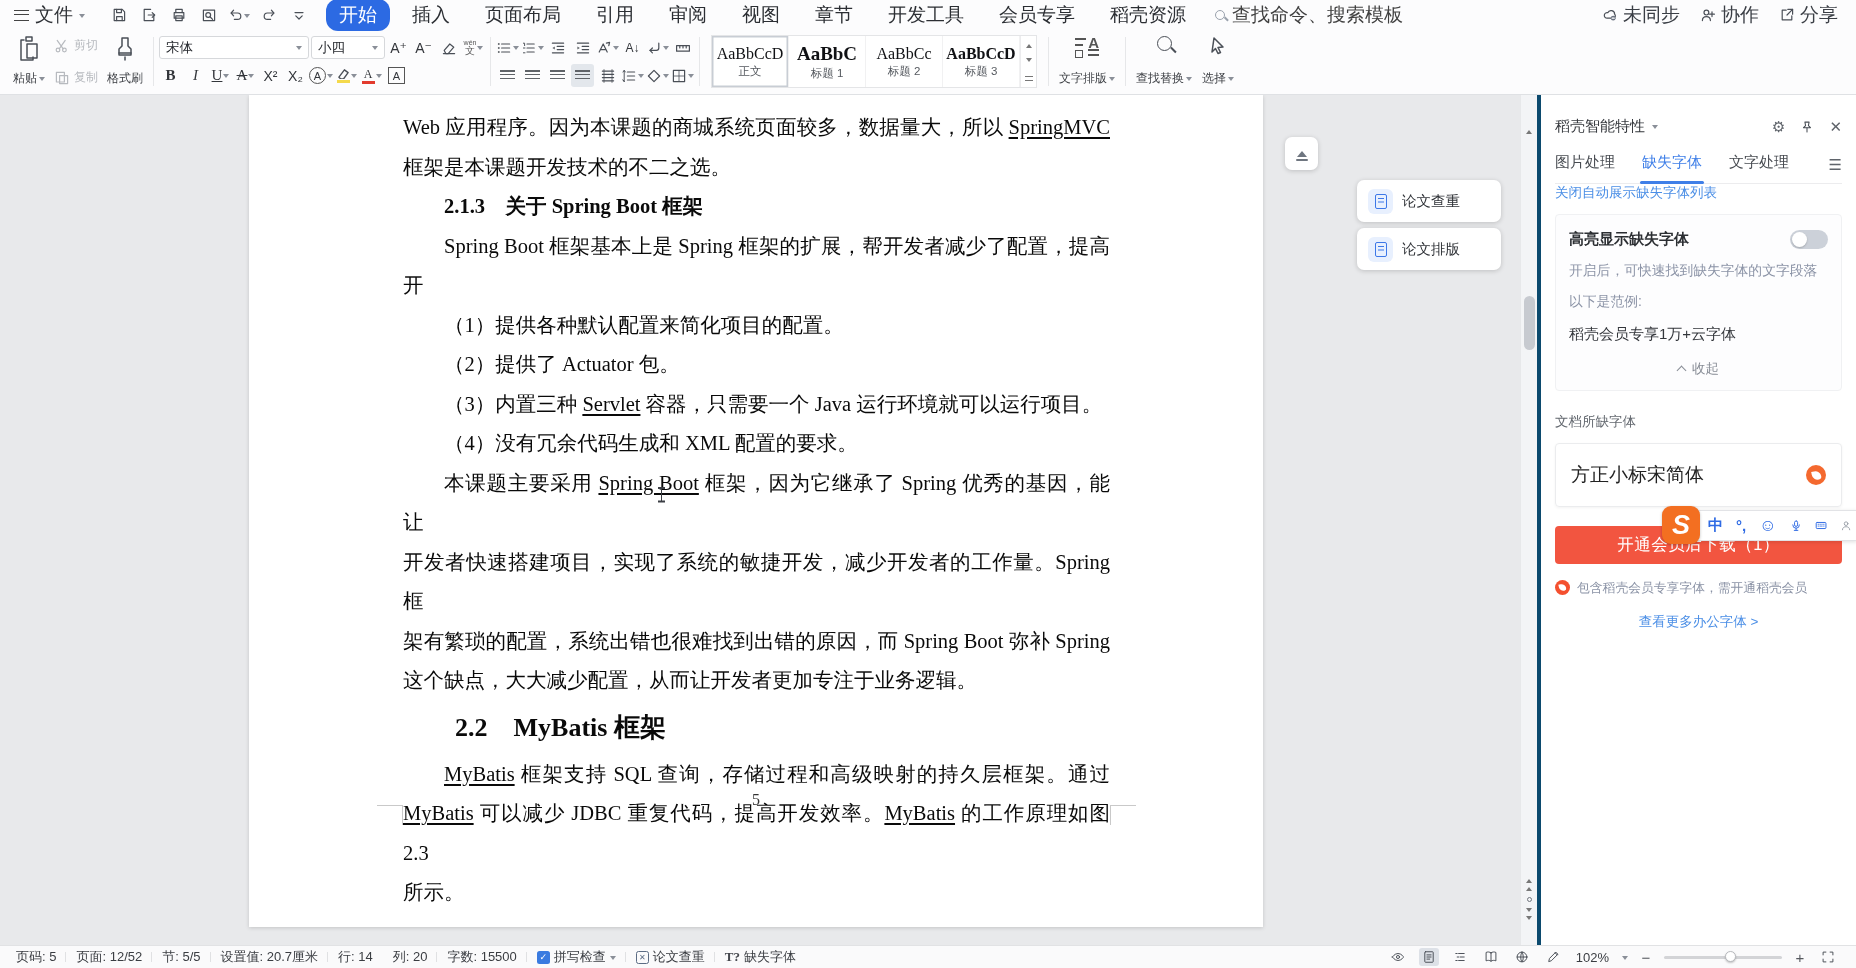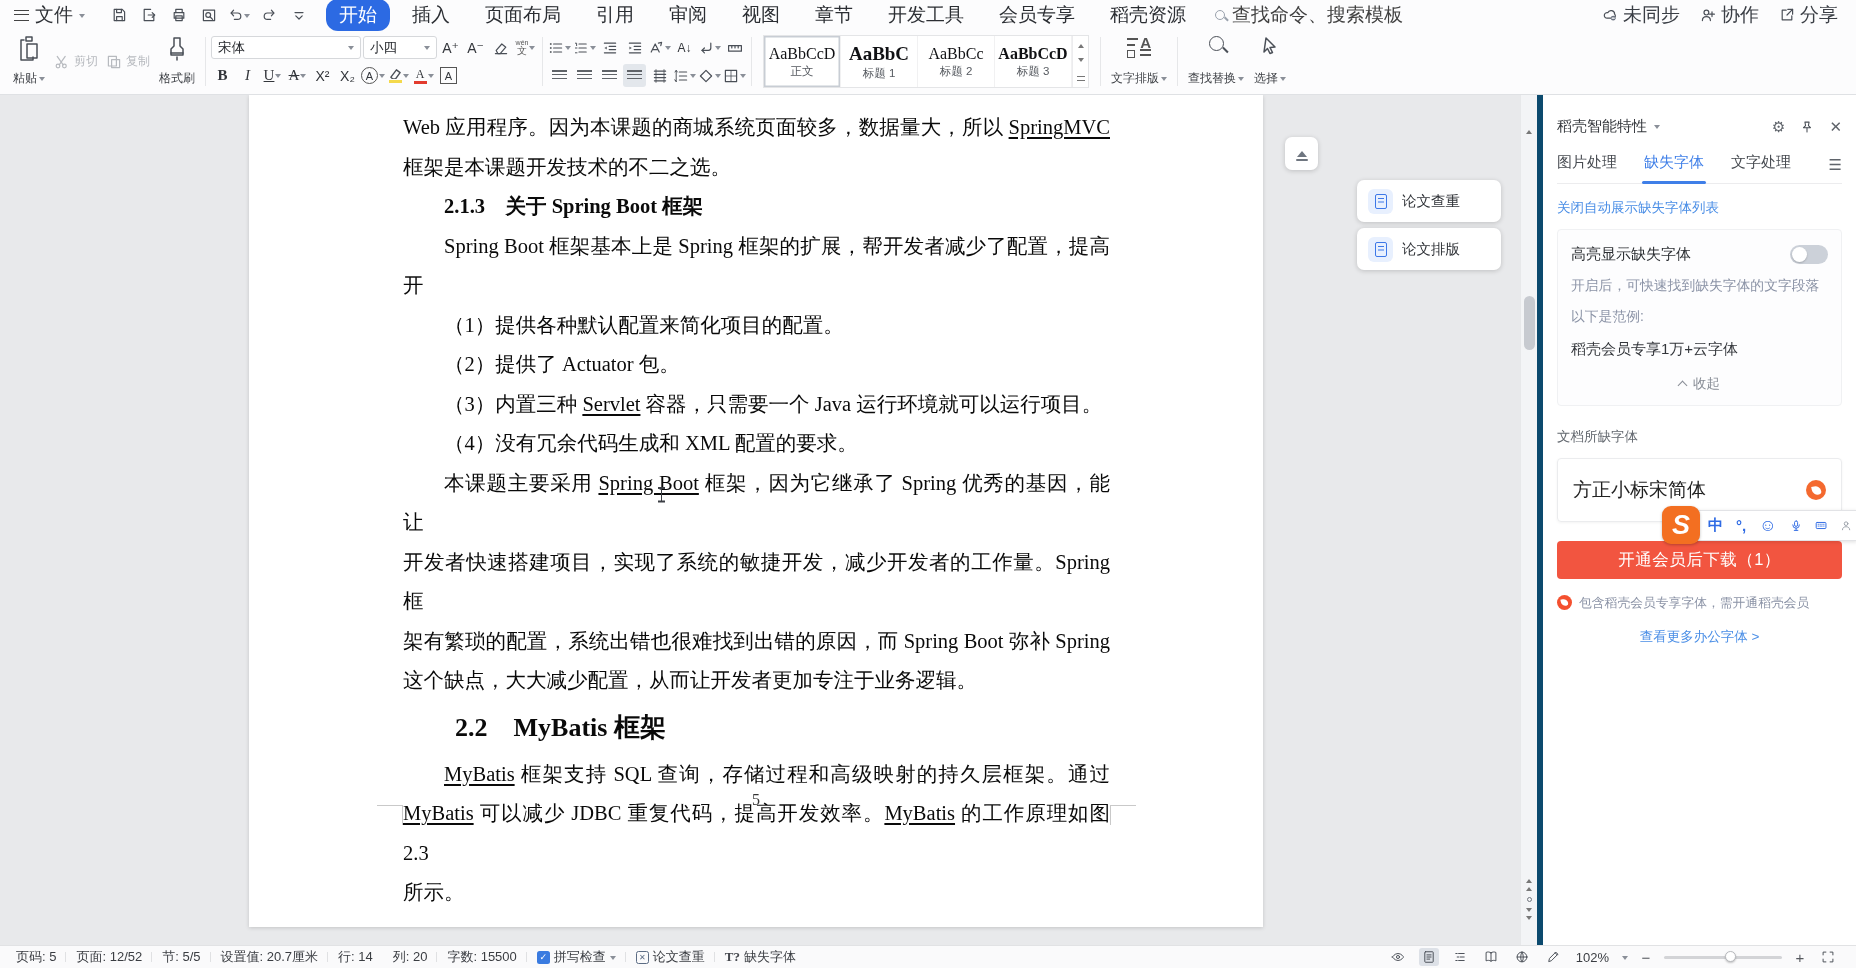--- a/index.html
+++ b/index.html
@@ -20,21 +20,21 @@
 .mb-search{display:flex;align-items:center;gap:7px;color:#404040;margin-left:16px}
 .mag{width:10px;height:10px;border:1.6px solid #9aa2ad;border-radius:50%;position:relative;flex:none}
 .mag::after{content:"";position:absolute;width:5px;height:1.6px;background:#9aa2ad;transform:rotate(45deg);right:-4.5px;bottom:-1px}
 .mb-right{margin-left:auto;display:flex;align-items:center;gap:20px;padding-right:18px;color:#3a3e45}
 .mb-right .itm{display:flex;align-items:center;gap:5px}
 
 #toolbar{height:65px;border-bottom:1px solid #dfe1e4;background:#fcfcfd;display:flex;align-items:stretch;padding:4px 6px 5px 8px}
 .divv{width:1px;background:#e6e7e9;margin:3px 5px}
 .bigbtn{display:flex;flex-direction:column;align-items:center;justify-content:space-between;padding:2px 5px;font-size:12px;color:#3c3f44}
 .bigbtn .lblrow{display:flex;align-items:center;gap:2px;white-space:nowrap}
-.minicol{display:flex;flex-direction:row;justify-content:space-between;padding:2px 0}
+.minicol{display:flex;flex-direction:column;justify-content:space-between;padding:2px 0}
 .minibtn{display:flex;align-items:center;gap:4px;font-size:12px;color:#b7babf;padding:1px 4px}
 .tgroup{display:flex;flex-direction:column;justify-content:space-between;padding:2px 0}
 .trow{display:flex;align-items:center;gap:2px}
 .combo{display:flex;align-items:center;justify-content:space-between;border:1px solid #d6d8db;border-radius:3px;height:23px;padding:0 6px;font-size:13.5px;background:#fff;color:#26292e}
 .tbtn{min-width:23px;height:23px;display:flex;align-items:center;justify-content:center;font-size:14px;color:#33363b;border-radius:3px;gap:1px;position:relative}
 .tbtn.on{background:#e3e7ec}
 .glyph-b{font-weight:bold;font-family:"Liberation Serif",serif;font-size:15px}
 .glyph-i{font-style:italic;font-family:"Liberation Serif",serif;font-size:15px}
 .glyph-u{text-decoration:underline;font-family:"Liberation Serif",serif;font-size:15px}
 .glyph-s{text-decoration:line-through;font-family:"Liberation Serif",serif;font-size:15px}
@@ -95,36 +95,36 @@
 .fdoc{width:12px;height:15px;border:1.6px solid #3d78e8;border-radius:2px;position:relative}
 .fdoc::before{content:"";position:absolute;left:2px;right:2px;top:3px;height:1.5px;background:#3d78e8;box-shadow:0 3.5px 0 #3d78e8}
 
 .vscroll{position:absolute;right:0;top:0;bottom:0;width:17px;background:#f3f4f6;border-left:1px solid #e7e8ea}
 .vthumb{position:absolute;left:3px;width:11px;border-radius:6px;background:#c7cad0;top:201px;height:54px}
 .vup{position:absolute;top:32px;left:0;right:0;display:flex;justify-content:center}
 .vnav{position:absolute;bottom:22px;left:0;right:0;display:flex;flex-direction:column;align-items:center;gap:6px}
 .dbl{display:flex;flex-direction:column;align-items:center;gap:1px}
 .dot{width:5px;height:5px;border-radius:50%;border:1.4px solid #70757d}
 
-#panel{width:319px;border-left:6px solid #0c4a6e;background:#fff;padding:0 14px;font-size:14px;flex:none}
+#panel{width:319px;border-left:4px solid #0c4a6e;background:#fff;padding:0 14px;font-size:14px;flex:none}
 .phead{display:flex;align-items:center;margin-top:22px}
 .ptitle{font-size:15px;color:#35383d;display:flex;align-items:center;gap:7px}
 .picons{margin-left:auto;display:flex;gap:15px;align-items:center;color:#5f646b}
 .gear{font-size:15px;line-height:1}
 .xclose{font-size:15px;line-height:1}
 .ptabs{display:flex;align-items:flex-end;margin-top:17px;border-bottom:1px solid #ececee}
 .ptabwrap{display:flex;gap:27px}
 .ptab{padding-bottom:11px;font-size:15px;color:#474b51;position:relative;white-space:nowrap}
 .ptab.active{color:#3f7fe8}
 .ptab.active::after{content:"";position:absolute;left:-2px;right:-2px;bottom:-1px;height:3px;background:#3f7fe8;border-radius:2px}
 .ptabmenu{margin-left:auto;padding-bottom:11px;color:#5f646b;font-size:15px;line-height:1}
-.plink{color:#4a8ee6;font-size:13.5px;margin-top:15px}
+.plink{color:#4a8ee6;font-size:13.5px;}
 .pcard{border:1px solid #f0f1f3;background:#fdfdfe;border-radius:4px;margin-top:12px;padding:15px 13px 12px}
 .pcardrow{display:flex;align-items:center;justify-content:space-between}
-.pcardtitle{font-weight:400;font-size:15px;color:#2c2f33}
+.pcardtitle{font-weight:700;font-size:15px;color:#2c2f33}
 .toggle{width:38px;height:19px;border-radius:10px;background:#ccd1d9;position:relative;flex:none}
 .toggle::after{content:"";position:absolute;left:2px;top:2px;width:15px;height:15px;border-radius:50%;background:#fff;box-shadow:0 1px 2px rgba(0,0,0,.2)}
 .pdesc{color:#8b93a6;font-size:13.8px;margin-top:13px}
 .pexample{color:#33363b;font-size:15px;margin-top:14px}
 .pcollapse{display:flex;align-items:center;justify-content:center;gap:7px;color:#888d96;margin-top:16px;font-size:13.5px}
 .chev-up{width:7px;height:7px;border-left:1.6px solid #888d96;border-top:1.6px solid #888d96;transform:rotate(45deg);margin-top:3px}
 .psection{color:#63686f;margin-top:22px;font-size:13.5px}
 .fontcard{border:1px solid #ebecee;border-radius:4px;margin-top:12px;height:64px;display:flex;align-items:center;justify-content:space-between;padding:0 15px;box-shadow:0 1px 3px rgba(0,0,0,.05)}
 .fontname{font-family:"Liberation Serif","DejaVu Serif",serif;font-size:19px;color:#222}
 .vipbadge{width:20px;height:20px;border-radius:50%;background:#f4692f;display:flex;align-items:center;justify-content:center;flex:none}

